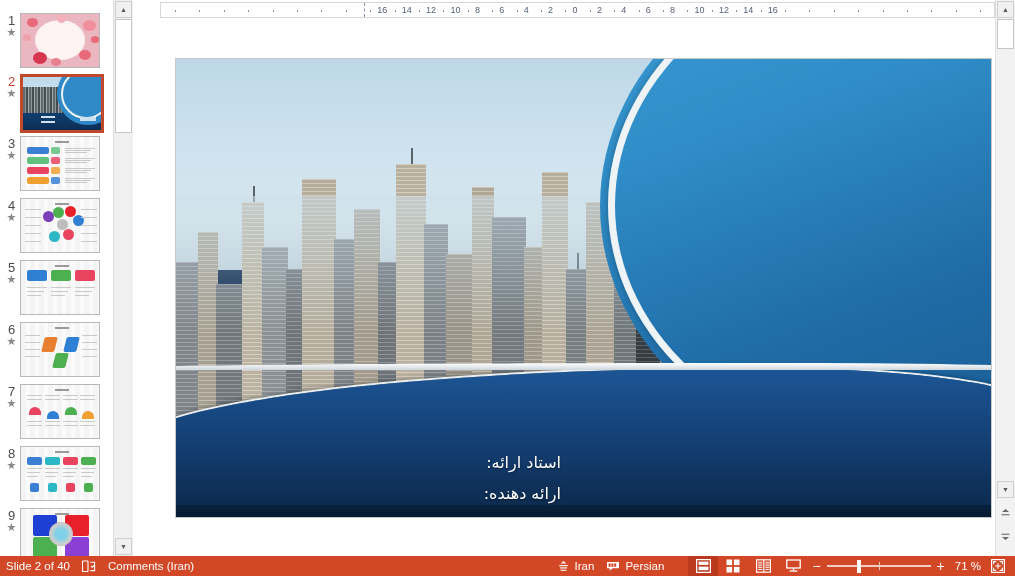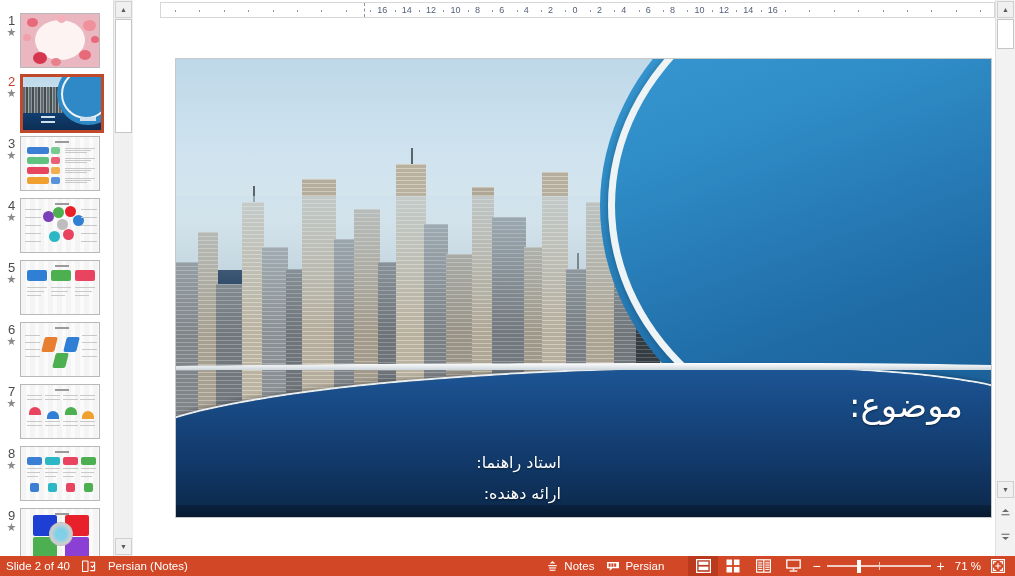--- a/index.html
+++ b/index.html
@@ -572,22 +572,21 @@
           <div class="bldg" style="left: 806px; width: 22px; height: 48%; background: rgb(181, 173, 157);"></div>
           <div style="position: absolute; right: 52px; bottom: 40%; width: 0px; height: 0px; border-left: 9px solid transparent; border-right: 9px solid transparent; border-bottom: 54px solid rgb(185, 178, 162);"></div>
         </div>
       <div id="haze"></div>
 
       <div id="right-panel"></div>
       <div id="right-panel-arc"></div>
       <div id="swoosh-bottom"></div>
       <div id="bottom-strip"></div>
 
-      <div class="fa" id="title-subject">موضوع:</div>
-      <div class="fa" id="sup-line">استاد راهنما:</div>
+      <div class="fa" id="sup-line">استاد ارائه:</div>
       <div class="fa" id="pres-line">ارائه دهنده:</div>
     </div>
   </div>
 
   <div id="vscroll">
     <div class="sb-btn" style="top:1px;">
       <span>▲</span>
     </div>
     <div id="vscroll-thumb"></div>
     <div class="sb-btn" style="top:481px;">
@@ -615,33 +614,33 @@
 
     <div class="sb-item">
       <svg width="14" height="13" viewBox="0 0 14 13">
         <rect x="0.5" y="1" width="5.5" height="10.5" rx="0.5" fill="none" stroke="#fff" stroke-width="1.1"></rect>
         <path d="M8.2 2.2 h4.4 v8.4 h-4.4" fill="none" stroke="#fff" stroke-width="1.1"></path>
         <path d="M9 5.8 l1.4 1.5 l2.2 -2.8" fill="none" stroke="#fff" stroke-width="1.2"></path>
       </svg>
     </div>
 
     <div class="sb-item">
-      <span>Persian (Notes)</span>
+      <span>Comments (Iran)</span>
     </div>
 
     <div class="sb-spacer"></div>
 
     <div class="sb-item">
       <svg width="13" height="13" viewBox="0 0 13 13">
         <path d="M6.5 1 L9.3 3.6 H3.7 Z" fill="#fff"></path>
         <rect x="2.2" y="5.1" width="8.6" height="1.1" fill="#fff"></rect>
         <rect x="2.9" y="7.4" width="7.2" height="1.1" fill="#fff"></rect>
         <rect x="3.6" y="9.7" width="5.8" height="1.1" fill="#fff"></rect>
       </svg>
-      <span>Notes</span>
+      <span>Iran</span>
     </div>
 
     <div class="sb-item">
       <svg width="14" height="13" viewBox="0 0 14 13">
         <path d="M1 2 h12 v6.2 h-6.4 l-2.9 2.6 v-2.6 H1 Z" fill="#ffffff"></path>
         <rect x="2.6" y="3.4" width="2" height="3.4" fill="#d24726"></rect>
         <rect x="5.4" y="3.4" width="2" height="3.4" fill="#d24726"></rect>
         <rect x="8.2" y="3.4" width="2" height="3.4" fill="#d24726"></rect>
       </svg>
       <span>Persian</span>

